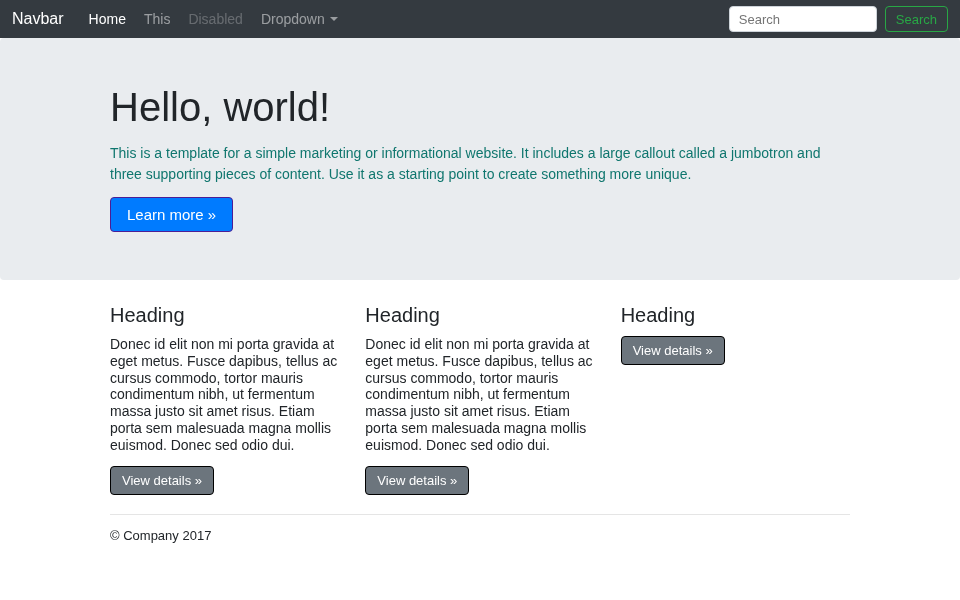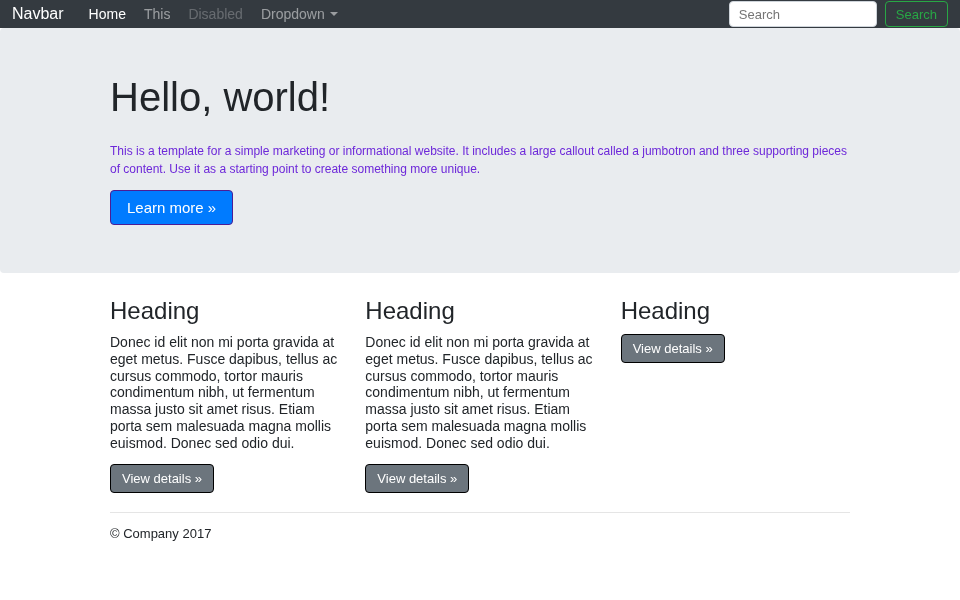--- a/index.html
+++ b/index.html
@@ -7,21 +7,21 @@
   body {
     width: 960px; height: 600px;
     background: #ffffff;
     font-family: "Liberation Sans", sans-serif;
     color: #212529;
     overflow: hidden;
   }
 
   
   .navbar {
-    height: 28px;
+    height: 38px;
     background: #343a40;
     display: flex;
     align-items: center;
     padding: 0 12px;
   }
   .navbar-brand {
     color: #ffffff;
     font-size: 16px;
     margin-right: 16px;
     cursor: pointer;
@@ -92,24 +92,24 @@
     border-radius: 4px;
   }
   .jumbotron h1 {
     margin: 0;
     font-size: 40px;
     font-weight: 400;
     line-height: 1.15;
     color: #212529;
   }
   .jumbotron .lead {
-    margin: 22px 0 0;
-    font-size: 12px;
+    margin: 13px 0 0;
+    font-size: 14px;
     line-height: 1.5;
-    color: #6d28d9;
+    color: #0f766e;
     max-width: 740px;
   }
   .btn-primary {
     margin-top: 12px;
     background: #007bff;
     border: 1px solid #4c1d95;
     border-radius: 4px;
     color: #ffffff;
     font-size: 15px;
     font-family: "Liberation Sans", sans-serif;
@@ -118,21 +118,21 @@
   }
 
   
   .row {
     display: grid;
     grid-template-columns: repeat(3, 1fr);
     column-gap: 26px;
   }
   .col h2 {
     margin: 0 0 9px;
-    font-size: 24px;
+    font-size: 20px;
     font-weight: 500;
     color: #212529;
   }
   .col p {
     margin: 0 0 12px;
     font-size: 14px;
     line-height: 1.2;
     color: #212529;
   }
   .btn-secondary {

